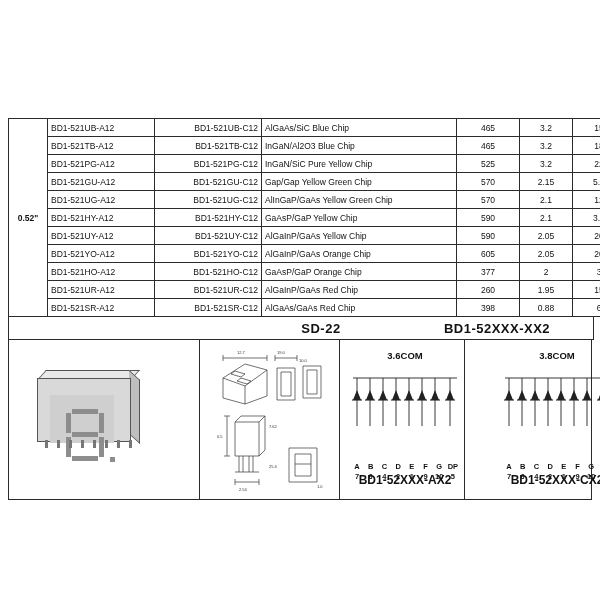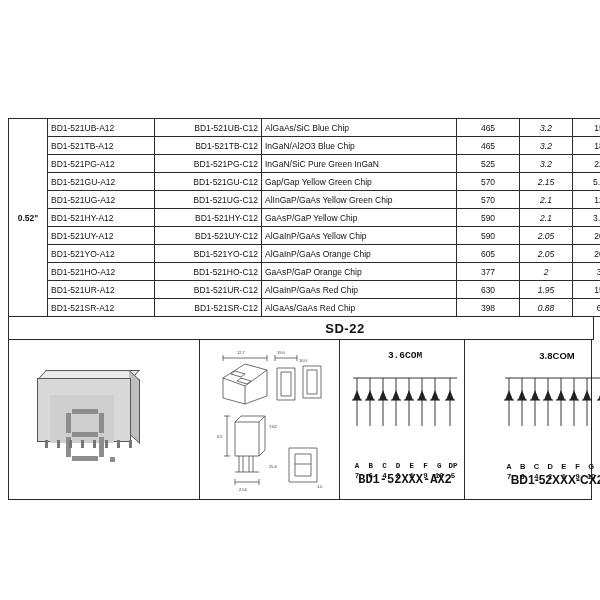--- a/index.html
+++ b/index.html
@@ -26,34 +26,33 @@
     height:17px;
     padding:0 3px;
     white-space:nowrap;
     overflow:hidden;
   }
   .c-size{ width:32px; text-align:center; font-weight:bold; font-size:10px;}
   .c-pa  { width:100px; }
   .c-pc  { width:100px; text-align:right;}
   .c-chip{ width:188px; text-align:left; padding-left:6px;}
   .c-wl  { width:56px; text-align:center;}
-  .c-vf  { width:46px; text-align:center;font-style:italic;}
+  .c-vf  { width:46px; text-align:center;}
   .c-iv  { width:46px; text-align:center;}
 
   
   .titlebar{
     display:flex;
     width:584px;
     border-left:1px solid #2b2b2b;
     border-right:1px solid #2b2b2b;
     border-bottom:1px solid #2b2b2b;
     background:#ffffff;
     height:22px;
     align-items:center;
-    gap:24px;
   }
   .titlebar .tcell{
     font-weight:bold;
     font-size:13px;
     text-align:center;
     letter-spacing:0.5px;
   }
   .tcell.left{width:232px;border-right:0;}
   .tcell.mid{width:160px;}
   .tcell.right{width:192px;}
@@ -175,21 +174,21 @@
         <td class="c-pa">BD1-521TB-A12</td>
         <td class="c-pc">BD1-521TB-C12</td>
         <td class="c-chip">InGaN/Al2O3 Blue Chip</td>
         <td class="c-wl">465</td>
         <td class="c-vf">3.2</td>
         <td class="c-iv">18</td>
       </tr>
       <tr>
         <td class="c-pa">BD1-521PG-A12</td>
         <td class="c-pc">BD1-521PG-C12</td>
-        <td class="c-chip">InGaN/SiC Pure Green InGaN</td>
+        <td class="c-chip">InGaN/SiC Pure Yellow Chip</td>
         <td class="c-wl">525</td>
         <td class="c-vf">3.2</td>
         <td class="c-iv">22</td>
       </tr>
       <tr>
         <td class="c-pa">BD1-521GU-A12</td>
         <td class="c-pc">BD1-521GU-C12</td>
         <td class="c-chip">Gap/Gap Yellow Green  Chip</td>
         <td class="c-wl">570</td>
         <td class="c-vf">2.15</td>
@@ -232,38 +231,39 @@
         <td class="c-pc">BD1-521HO-C12</td>
         <td class="c-chip">GaAsP/GaP Orange  Chip</td>
         <td class="c-wl">377</td>
         <td class="c-vf">2</td>
         <td class="c-iv">3</td>
       </tr>
       <tr>
         <td class="c-pa">BD1-521UR-A12</td>
         <td class="c-pc">BD1-521UR-C12</td>
         <td class="c-chip">AlGaInP/GaAs Red  Chip</td>
-        <td class="c-wl">630</td>
+        <td class="c-wl">260</td>
         <td class="c-vf">1.95</td>
         <td class="c-iv">15</td>
       </tr>
       <tr>
         <td class="c-pa">BD1-521SR-A12</td>
         <td class="c-pc">BD1-521SR-C12</td>
         <td class="c-chip">AlGaAs/GaAs Red Chip</td>
         <td class="c-wl">398</td>
         <td class="c-vf">0.88</td>
         <td class="c-iv">6</td>
       </tr>
     </tbody>
   </table>
 
   <div class="titlebar">
     <div class="tcell left"></div>
     <div class="tcell mid">SD-22</div>
+    <div class="tcell right">BD1-52XXX-XX2</div>
   </div>
 
   <div class="panel">
     <div class="vline" style="left:190px;"></div>
     <div class="vline" style="left:330px;"></div>
     <div class="vline" style="left:455px;"></div>
 
     <div class="pkg">
       <div class="top3d"></div>
       <div class="side3d"></div>
@@ -332,21 +332,21 @@
           <text x="82" y="14">10.0</text>
           <text x="0" y="90">0.5</text>
           <text x="22" y="143">2.54</text>
           <text x="52" y="80">7.62</text>
           <text x="52" y="120">25.4</text>
           <text x="100" y="140">1.0</text>
         </g>
       </svg>
     </div>
 
-    <div class="circuit" style="left:336px;font-family:Liberation Mono, monospace;">
+    <div class="circuit" style="left:336px;">
       <div class="ctitle">3.6COM</div>
       <svg width="120" height="95" viewBox="0 0 120 95">
         <g stroke="#222" stroke-width="0.9" fill="none">
           <line x1="8" y1="14" x2="112" y2="14"></line>
           <g>
             <line x1="12" y1="14" x2="12" y2="62"></line>
               <line x1="25" y1="14" x2="25" y2="62"></line>
             <line x1="38" y1="14" x2="38" y2="62"></line>
               <line x1="51" y1="14" x2="51" y2="62"></line>
             <line x1="64" y1="14" x2="64" y2="62"></line>

